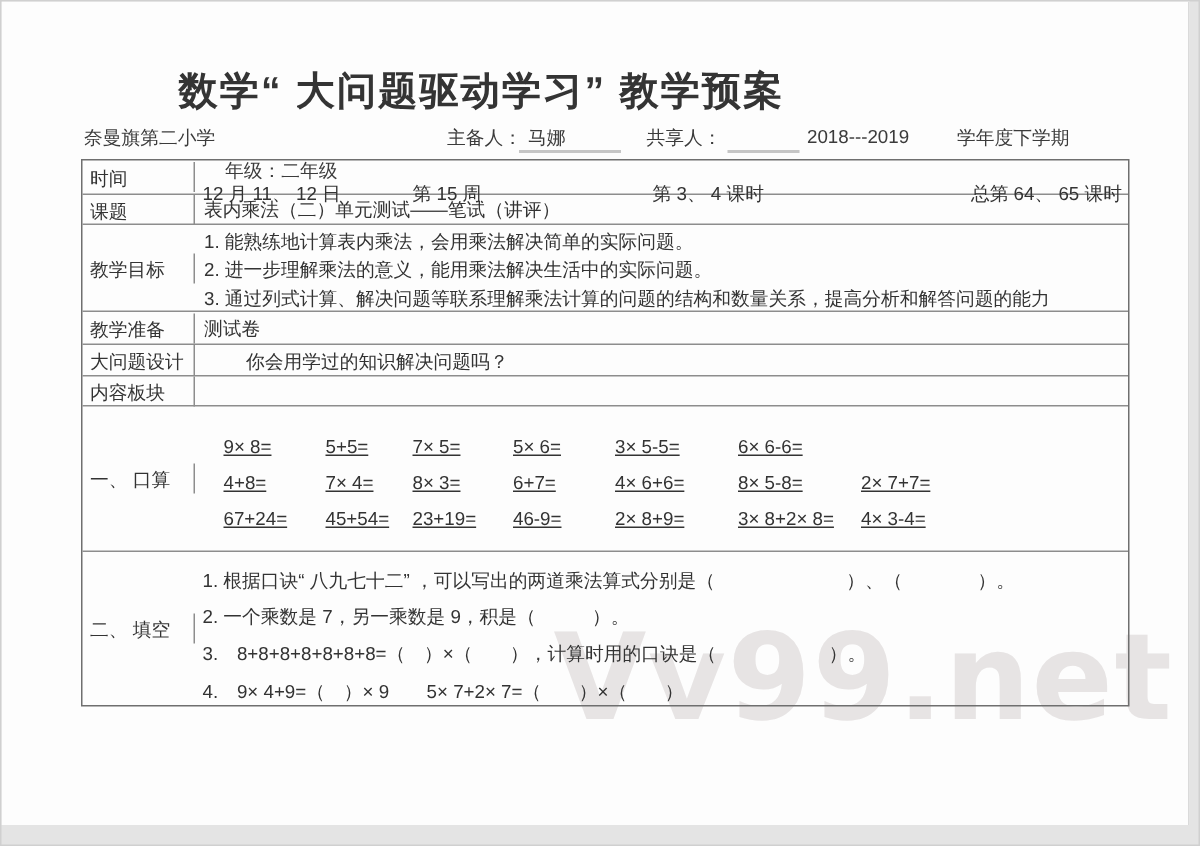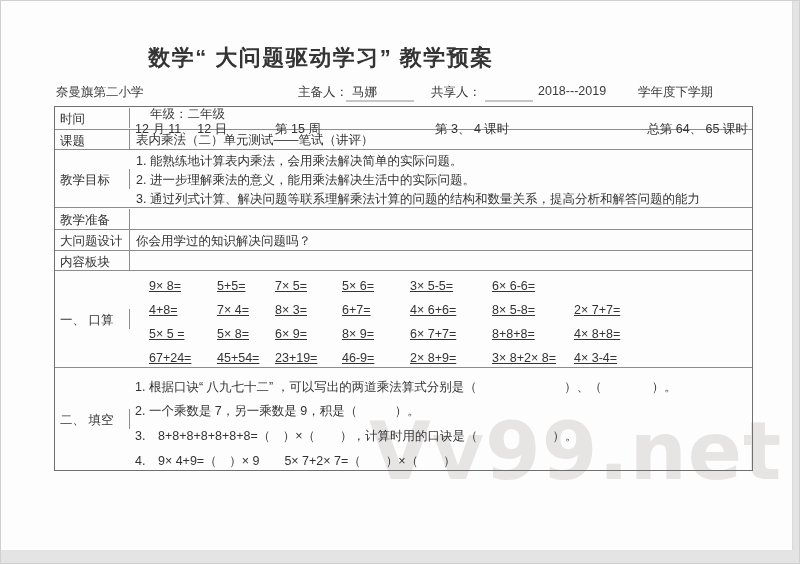--- a/index.html
+++ b/index.html
@@ -17,21 +17,21 @@
     background:#fdfdfd;border-right:1px solid #dadada;
   }
   .watermark{
     position:absolute;left:368px;top:404px;
     font-size:80px;font-weight:bold;letter-spacing:1px;
     color:#e7e4e4;z-index:0;white-space:nowrap;
     font-family:"DejaVu Sans","Liberation Sans",sans-serif;
   }
   .doc-title{
     position:absolute;top:42px;left:0;width:640px;
-    text-align:center;font-size:22px;font-weight:bold;
+    text-align:center;font-size:26px;font-weight:bold;
     color:#343434;letter-spacing:1.5px;z-index:2;
   }
   .meta{
     position:absolute;top:82px;left:0;width:705px;height:20px;
     font-size:12.5px;color:#3b3b3b;z-index:2;
   }
   .meta .m{position:absolute;top:1px;white-space:nowrap;}
   .m-school{left:55px;}
   .m-grade{left:149px;margin-top:22px;}
   .m-preparer-label{left:297px;}
@@ -52,21 +52,21 @@
   .trow:first-child{border-top:none;}
   .tlabel{
     flex:none;width:75px;border-right:1px solid #8d8d8d;box-sizing:border-box;
     padding:3px 2px 0 5px;font-size:12.5px;color:#333;white-space:nowrap;overflow:hidden;
   }
   .tcontent{
     flex:1;position:relative;box-sizing:border-box;
     font-size:12.5px;color:#333;
   }
   .h22{height:22px;} .h20{height:20px;} .h58{height:58px;}
-  .h21{height:21px;} .h97{height:97px;} .h103{height:103px;}
+  .h21{height:21px;gap:28px;} .h97{height:97px;} .h103{height:103px;}
 
   .pos{position:absolute;top:3px;white-space:nowrap;}
   .t-date{left:5px;}
   .t-week{left:145px;}
   .t-period{left:305px;}
   .t-total{right:4px;}
 
   .pad-line{padding:2px 4px 0 6px;white-space:nowrap;}
   .goal-lines{padding:3px 4px 0 6px;line-height:19px;}
   .goal-lines span{display:block;white-space:nowrap;}
@@ -129,20 +129,23 @@
           <div class="goal-lines">
               <span>1. 能熟练地计算表内乘法，会用乘法解决简单的实际问题。</span>
               <span>2. 进一步理解乘法的意义，能用乘法解决生活中的实际问题。</span>
               <span>3. 通过列式计算、解决问题等联系理解乘法计算的问题的结构和数量关系，提高分析和解答问题的能力</span>
             </div>
         </div>
       </div>
 
       <div class="trow h22">
         <div class="tlabel">教学准备</div>
+        <div class="tcontent">
+          <div class="pad-line">测试卷</div>
+        </div>
       </div>
 
       <div class="trow h21">
         <div class="tlabel">大问题设计</div>
         <div class="tcontent">
           <div class="pad-line">你会用学过的知识解决问题吗？</div>
         </div>
       </div>
 
       <div class="trow h20">
@@ -167,29 +170,20 @@
             <div class="oral-row">
                 <span>4+8=</span>
                 <span>7× 4=</span>
                 <span>8× 3=</span>
                 <span>6+7=</span>
                 <span>4× 6+6=</span>
                 <span>8× 5-8=</span>
                 <span>2× 7+7=</span>
               </div>
             <div class="oral-row">
-                <span>5× 5 =</span>
-                <span>5× 8=</span>
-                <span>6× 9=</span>
-                <span>8× 9=</span>
-                <span>6× 7+7=</span>
-                <span>8+8+8=</span>
-                <span>4× 8+8=</span>
-              </div>
-            <div class="oral-row">
                 <span>67+24=</span>
                 <span>45+54=</span>
                 <span>23+19=</span>
                 <span>46-9=</span>
                 <span>2× 8+9=</span>
                 <span>3× 8+2× 8=</span>
                 <span>4× 3-4=</span>
               </div>
           </div>
         </div>

